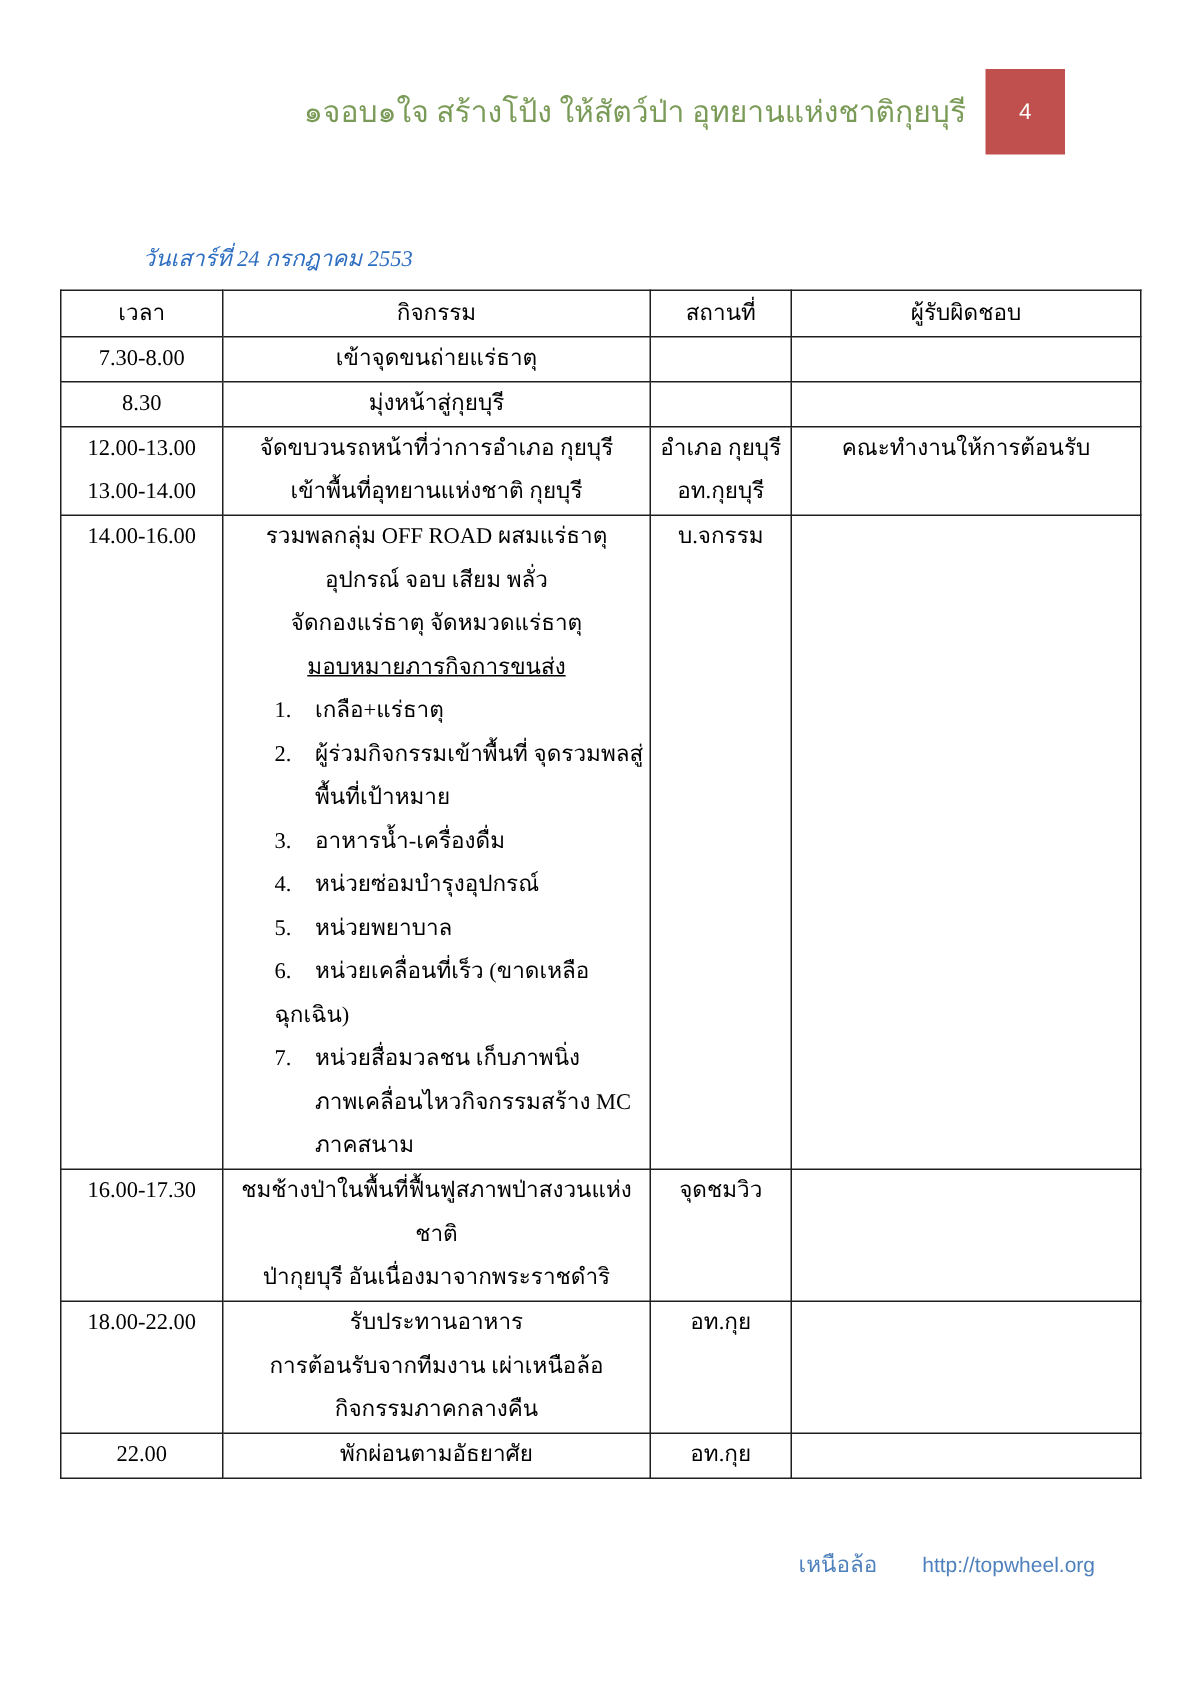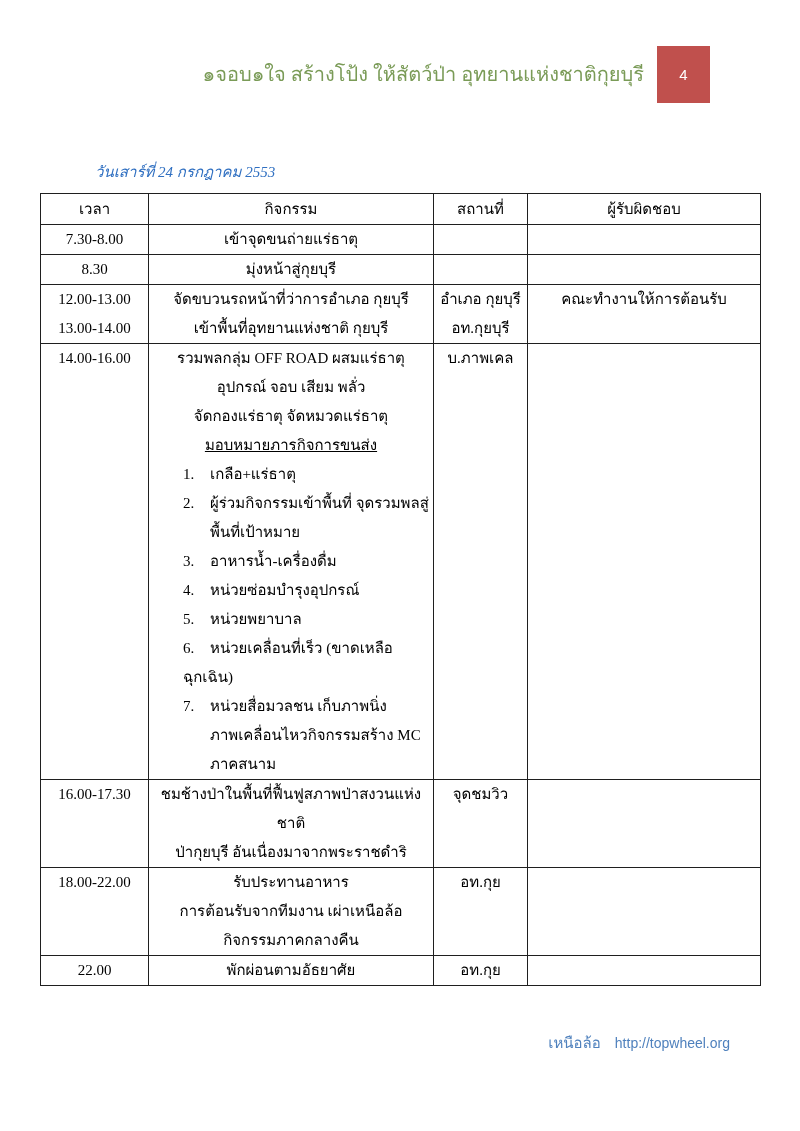--- a/index.html
+++ b/index.html
@@ -80,21 +80,21 @@
   .line.cont { text-align: left; padding-left: 61px; }
   .line.u { text-decoration: underline; }
   .footer {
     position: absolute;
     top: 1031px;
     right: 70px;
     font-size: 14px;
     font-family: "Liberation Sans", sans-serif;
     color: var(--footer_blue);
     display: flex;
-    gap: 14px;
+    gap: 30px;
     align-items: baseline;
   }
   .footer .site { font-family: "Liberation Serif", serif; font-size: 15px; }
 </style>
 </head>
 <body>
 
 <div class="page">
 
   <div class="green-header">๑จอบ๑ใจ สร้างโป้ง ให้สัตว์ป่า อุทยานแห่งชาติกุยบุรี</div>
@@ -173,21 +173,21 @@
             <div class="line cont">พื้นที่เป้าหมาย</div>
             <div class="line list"><span class="num">3.</span>อาหารน้ำ-เครื่องดื่ม</div>
             <div class="line list"><span class="num">4.</span>หน่วยซ่อมบำรุงอุปกรณ์</div>
             <div class="line list"><span class="num">5.</span>หน่วยพยาบาล</div>
             <div class="line list"><span class="num">6.</span>หน่วยเคลื่อนที่เร็ว (ขาดเหลือ ฉุกเฉิน)</div>
             <div class="line list"><span class="num">7.</span>หน่วยสื่อมวลชน เก็บภาพนิ่ง</div>
             <div class="line cont">ภาพเคลื่อนไหวกิจกรรมสร้าง MC</div>
             <div class="line cont">ภาคสนาม</div>
           </td>
           <td class="c-place">
-            <div class="line">บ.ภาพเคล</div>
+            <div class="line">บ.จกรรม</div>
           </td>
           <td class="c-resp"></td>
         </tr>
         <tr style="height: 59px;">
           <td class="c-time">
             <div class="line">16.00-17.30</div>
           </td>
           <td class="c-act">
             <div class="line">ชมช้างป่าในพื้นที่ฟื้นฟูสภาพป่าสงวนแห่งชาติ</div>
             <div class="line">ป่ากุยบุรี อันเนื่องมาจากพระราชดำริ</div>

